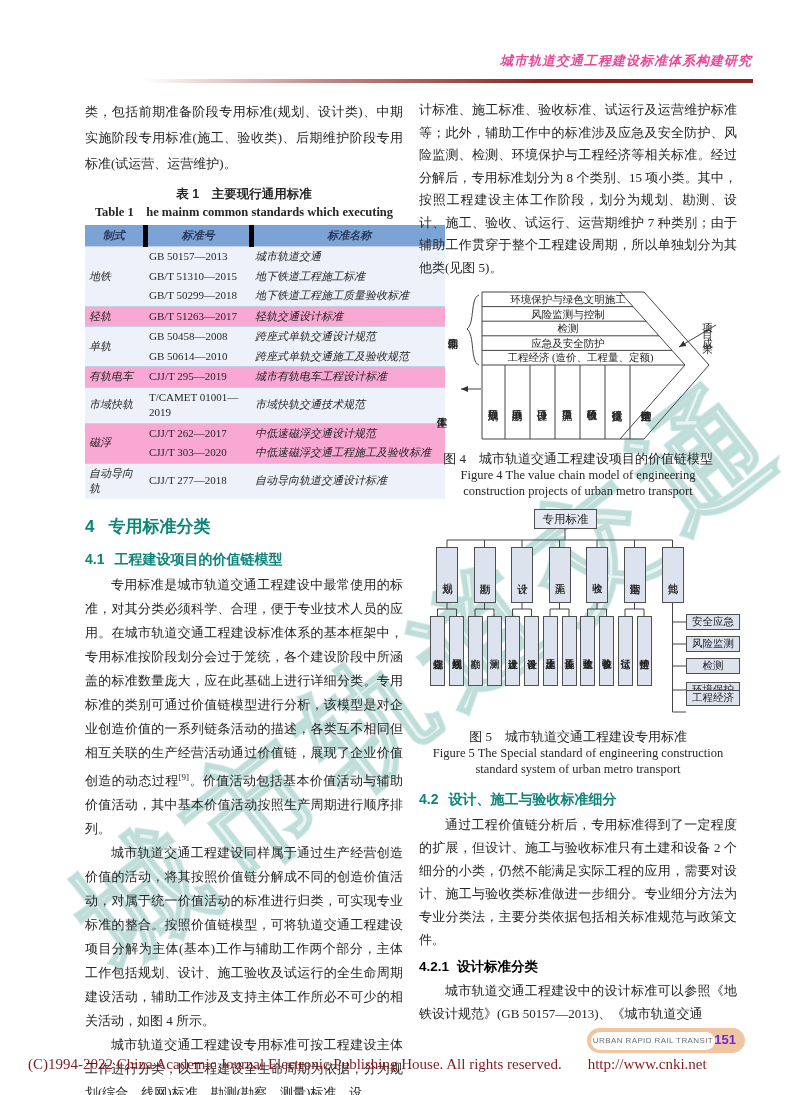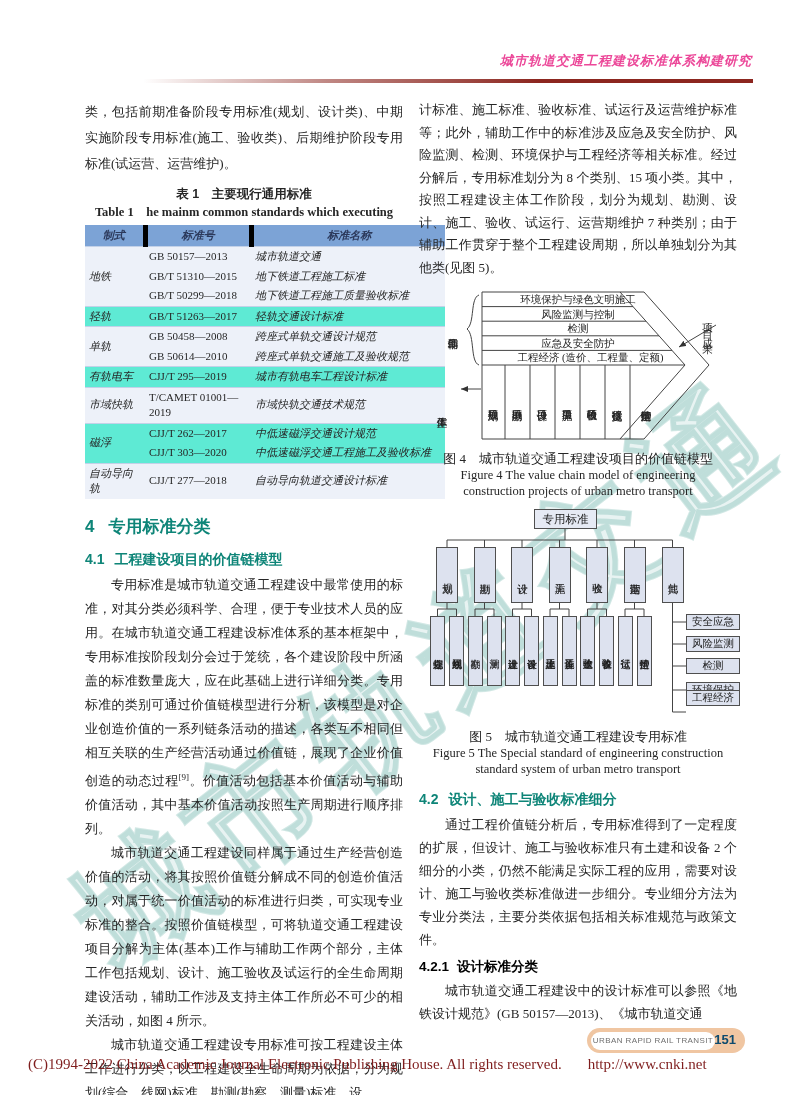--- a/index.html
+++ b/index.html
@@ -36,21 +36,21 @@
   .tbl-title-en { text-align:center; font-weight:bold; font-size:12.5px; line-height:18px; }
   table.std { margin-top:4px; width:360px; border-collapse:collapse; font-size:11px; }
   table.std th { background:#7ca3d6; color:#2c3a5c; font-style:italic; font-weight:bold;
     font-size:11px; padding:3px 2px; border-left:5px solid #000000; }
   table.std th:first-child { border-left:none; }
   table.std td { padding:2px 4px; line-height:15.5px; vertical-align:middle; }
   td.sys { width:60px; font-style:italic; }
   td.code { width:106px; font-family:"Liberation Serif",serif; }
   td.name { font-style:italic; }
   tr.ga td { background:#edf1f9; }
-  tr.gb td { background:#5eead4;margin-top:21px; }
+  tr.gb td { background:#f9a8d4;margin-top:21px; }
   tr.grp td { border-top:1px solid #c3d1e8; }
 
   
   .h-sec { margin-top:16px; color:#0e8578; font-family:"Liberation Sans","DejaVu Sans",sans-serif;
     font-weight:bold; font-size:17px; line-height:24px; }
   .h-sec .num { margin-right:14px; }
   .h-sub { margin-top:10px; margin-bottom:4px; color:#0e8578; font-family:"Liberation Sans","DejaVu Sans",sans-serif;
     font-weight:bold; font-size:14px; line-height:20px; }
   .h-sub .num { margin-right:10px; }
   .h-sub3 { margin-top:6px; margin-bottom:2px; color:#000000; font-family:"Liberation Sans","DejaVu Sans",sans-serif;
@@ -60,21 +60,21 @@
   
   .fig { position:relative; }
   .fig svg { position:absolute; left:0; top:0; }
   .fig .lbl { position:absolute; font-size:10.5px; line-height:13px; color:#222; text-align:center; }
   .vtext { writing-mode:vertical-rl; text-orientation:upright; display:flex; align-items:center; justify-content:center; }
   .cap-zh { text-align:center; font-size:13px; line-height:17px; margin-top:5px; }
   .cap-en { text-align:center; font-size:12.5px; line-height:16px; width:318px; }
 
   
   .fig4 { width:341px; height:160px; margin-top:6px; }
-  .f4-band { left:69px; width:180px; }
+  .f4-band { left:59px; width:180px; }
   .f4-col { top:84px; height:66px; width:16px; font-size:10px; }
   .f4-aux { left:27px; top:14px; height:62px; width:14px; font-size:11px; }
   .f4-main { left:16px; top:96px; height:56px; width:14px; font-size:11px; }
   .f4-result { left:281px; top:0px; height:88px; width:15px; font-size:11.5px; letter-spacing:7px; }
 
   
   .fig5 { width:330px; height:216px; margin-top:8px; }
   .f5-box { position:absolute; background:#dde2ef; border:1px solid #4f4f4f; display:flex;
     align-items:center; justify-content:center; font-size:10.5px; color:#1c1c1c; }
   .f5-root { left:115px; top:2px; width:63px; height:20px; font-size:11.5px; background:#e6eaf4; }
@@ -82,21 +82,21 @@
   .f5-child { top:109px; width:15px; height:70px; font-size:10px; }
   .f5-other { left:267px; width:54px; height:16px; font-size:10.5px; }
 
   
   .badge { position:absolute; left:587px; top:1028px; width:158px; height:25px;
     background:#f0c6a2; border-radius:13px; z-index:3; }
   .badge-inner { position:absolute; left:4px; top:3.5px; width:124px; height:18px; background:#ffffff;
     border-radius:9px; display:flex; align-items:center; justify-content:center;
     font-family:"Liberation Sans","DejaVu Sans",sans-serif; font-size:8px; color:#6f6f6f; letter-spacing:0.4px; }
   .badge-num { position:absolute; right:9px; top:4px; font-family:"Liberation Sans",sans-serif;
-    font-size:13px; font-weight:bold; color:#0c4a6e; }
+    font-size:13px; font-weight:bold; color:#6d28d9; }
   .copyright { position:absolute; left:28px; top:1056px; font-size:15px; color:#7f1d1d; z-index:3; }
   .copyright span { margin-right:26px; }
   .copyright .url { margin-right:0; }
 
   .ln { stroke:#444; stroke-width:1; fill:none; }
 </style>
 </head>
 <body>
 
 <div class="page">

